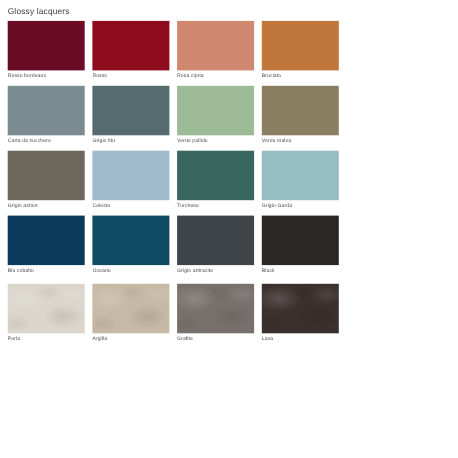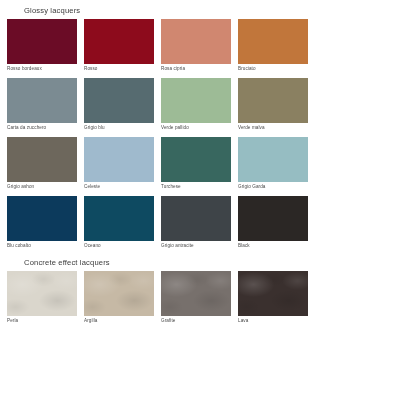--- a/index.html
+++ b/index.html
@@ -17,21 +17,21 @@
     height: 416px;
     background: #ffffff;
     padding: 6px 0 0 0;
     position: relative;
   }
 
   .section-title {
     font-size: 7.6px;
     color: #3b3b3b;
     letter-spacing: 0.15px;
-    padding-left: 24px;
+    padding-left: 7px;
     line-height: 10px;
     margin-bottom: 3px;
     white-space: nowrap;
   }
 
   .swatch-grid {
     display: grid;
     grid-template-columns: repeat(4, 70px);
     column-gap: 7px;
     row-gap: 0px;
@@ -168,21 +168,20 @@
 
       <div class="swatch-cell">
         <span class="swatch-chip" style="background-color: rgb(43, 39, 37);"></span>
         <div class="swatch-label">Black</div>
       </div>
 
     </div>
   </div>
 
   <div class="section-concrete">
-    <div class="section-title">Concrete effect lacquers</div>
 
     <div class="swatch-grid">
 
       <div class="swatch-cell">
         <span class="swatch-chip texture" style="background-color: rgb(218, 214, 204);"></span>
         <div class="swatch-label">Perla</div>
       </div>
 
       <div class="swatch-cell">
         <span class="swatch-chip texture" style="background-color: rgb(198, 185, 165);"></span>

